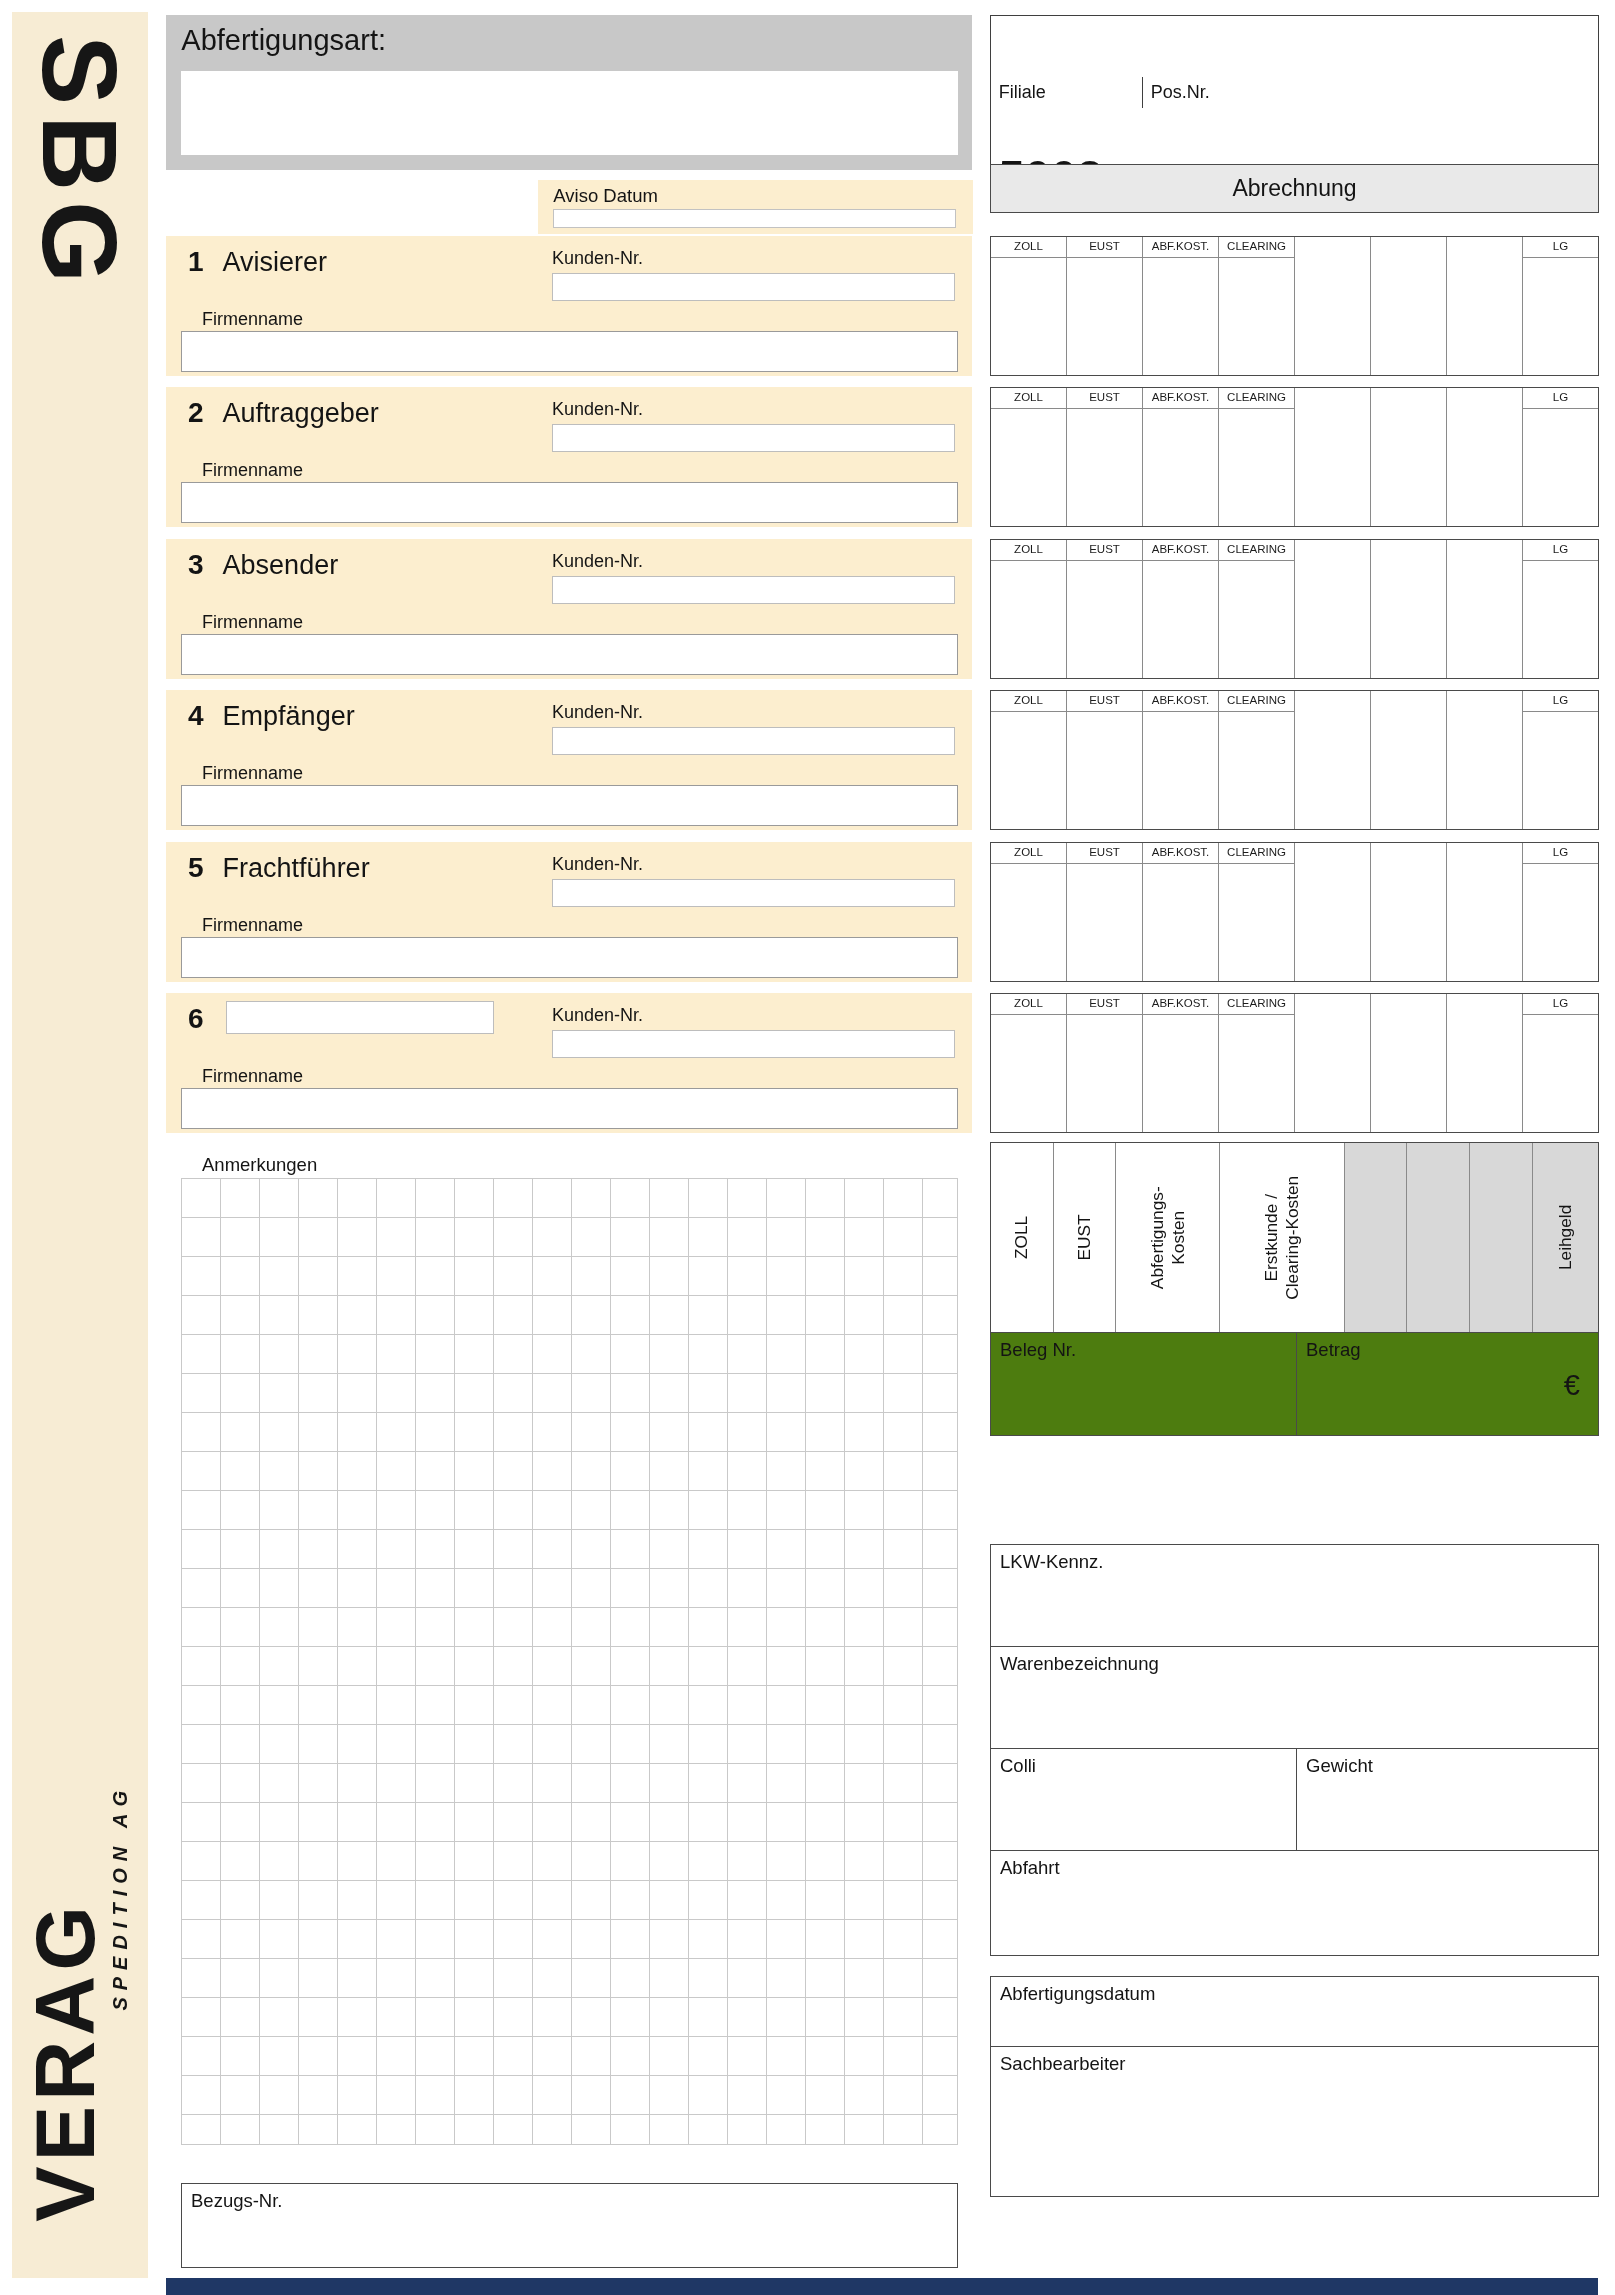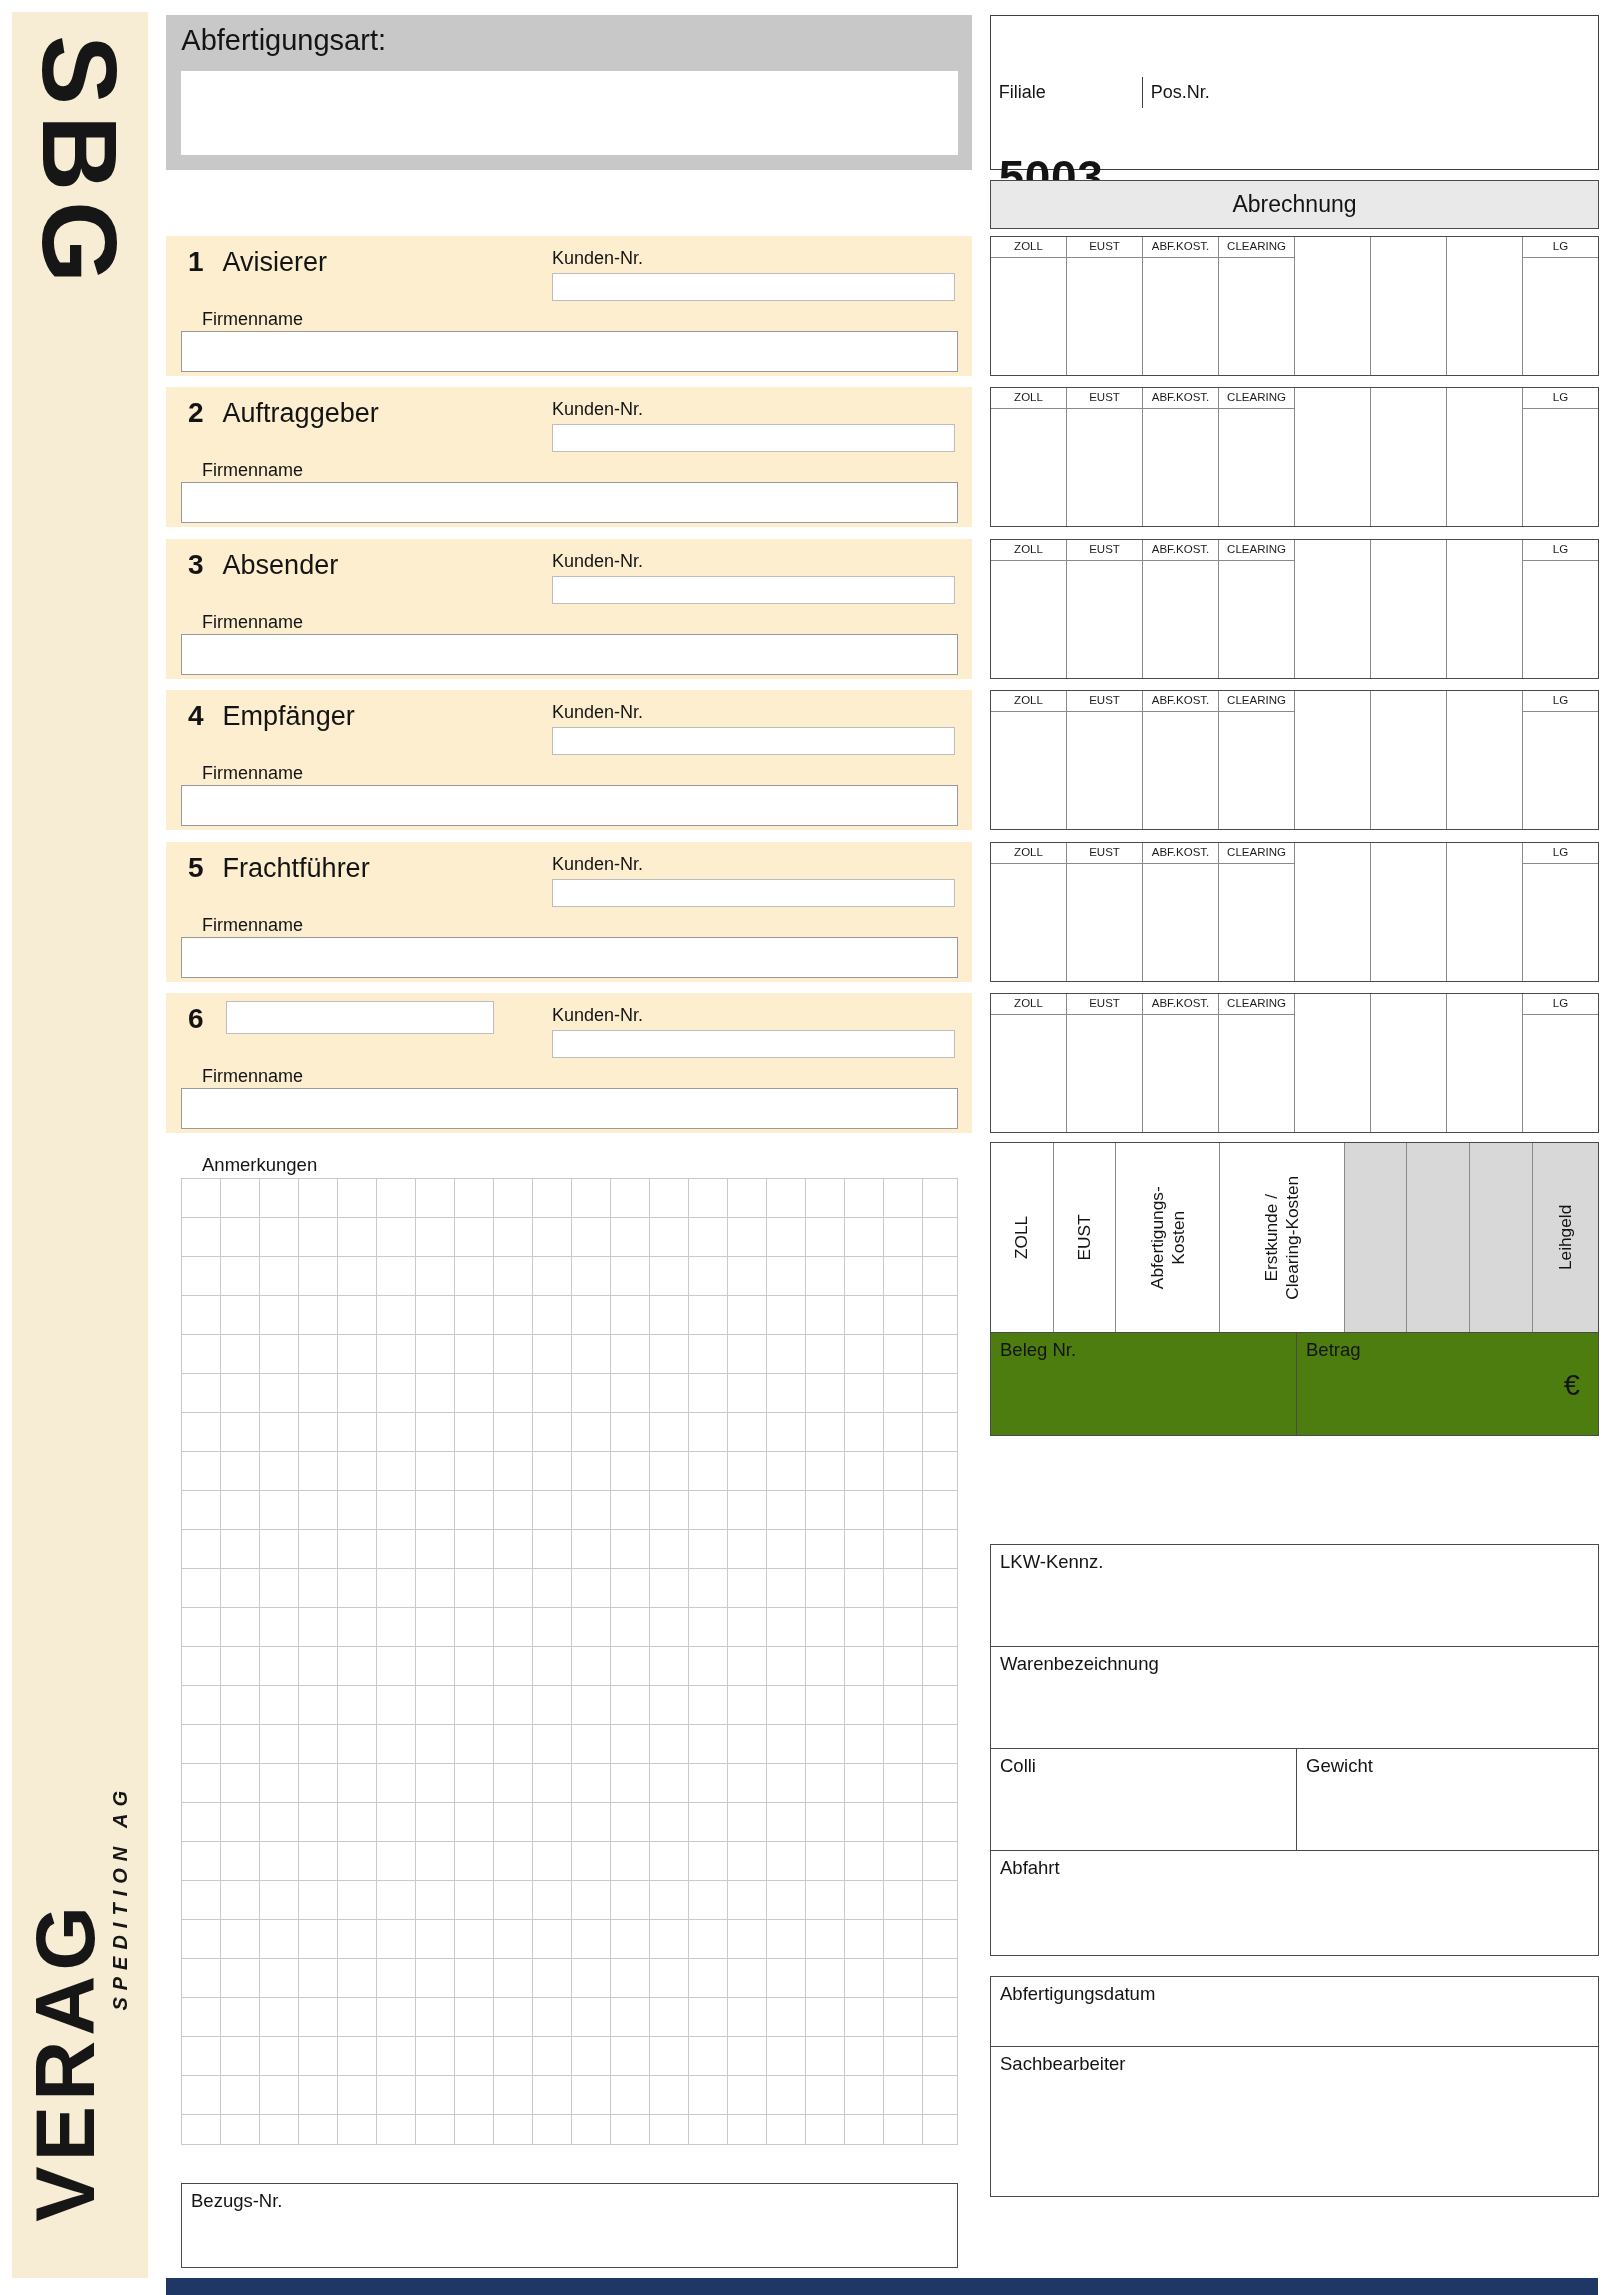--- a/index.html
+++ b/index.html
@@ -40,21 +40,21 @@
   .sec-head { position:absolute; left:22px; top:10.2px; display:flex; align-items:baseline; }
   .sec-num { font-size:28px; font-weight:bold; }
   .sec-name { font-size:27px; margin-left:19px; }
   .kn-label { position:absolute; left:386px; top:11.5px; font-size:18px; }
   .kn-input { position:absolute; left:386px; top:37px; width:403px; height:28px; background:#fff; border:0.6px solid #bdbdbd; }
   .firma-label { position:absolute; left:36px; top:73px; font-size:18px;text-align:right; }
   .firma-input { position:absolute; left:14.7px; top:95px; width:777px; height:41px; background:#fff; border:0.6px solid #9a9a9a; }
   .name-input { position:absolute; left:60px; top:7.7px; width:268px; height:33px; background:#fff; border:0.6px solid #bdbdbd; }
 
   
-  .abr-header { position:absolute; left:990px; top:180px; width:609px; height:49px; background:#E9E9E9;
+  .abr-header { position:absolute; left:990px; top:164px; width:609px; height:49px; background:#E9E9E9;
                 border:1.3px solid #4a4a4a; display:flex; align-items:center; justify-content:center; }
   .abr-title { font-size:23px; }
   .abr-row { position:absolute; left:990px; width:609px; height:140px; border:1.3px solid #4a4a4a;
              display:flex; background:#fff; }
   .abr-cell { flex:1; border-left:0.6px solid #8a8a8a; }
   .abr-cell:first-child { border-left:none; }
   .clab { height:20.5px; font-size:11.5px; text-align:center; padding-top:3.2px; color:#1c1c1c; white-space:nowrap; overflow:hidden; }
   .abr-cell.lab .clab { border-bottom:0.6px solid #8a8a8a; }
 
   .rot-row { position:absolute; left:990px; top:1142px; width:609px; height:191px; border:1.3px solid #4a4a4a;
@@ -118,20 +118,24 @@
   <div class="fil-box">
     <div class="fil-cell">
       <div class="small-label">Filiale</div>
       <div class="fil-value">5003</div>
     </div>
     <div class="pos-cell">
       <div class="small-label">Pos.Nr.</div>
     </div>
   </div>
 
+  <div class="aviso-box">
+    <div class="aviso-label">Aviso Datum</div>
+    <div class="aviso-input"></div>
+  </div>
 
   <div class="section" style="top:236px">
     <div class="sec-head">
       <span class="sec-num">1</span>
       <span class="sec-name">Avisierer</span>
     </div>
     <div class="kn-label">Kunden-Nr.</div>
     <div class="kn-input"></div>
     <div class="firma-label">Firmenname</div>
     <div class="firma-input"></div>

